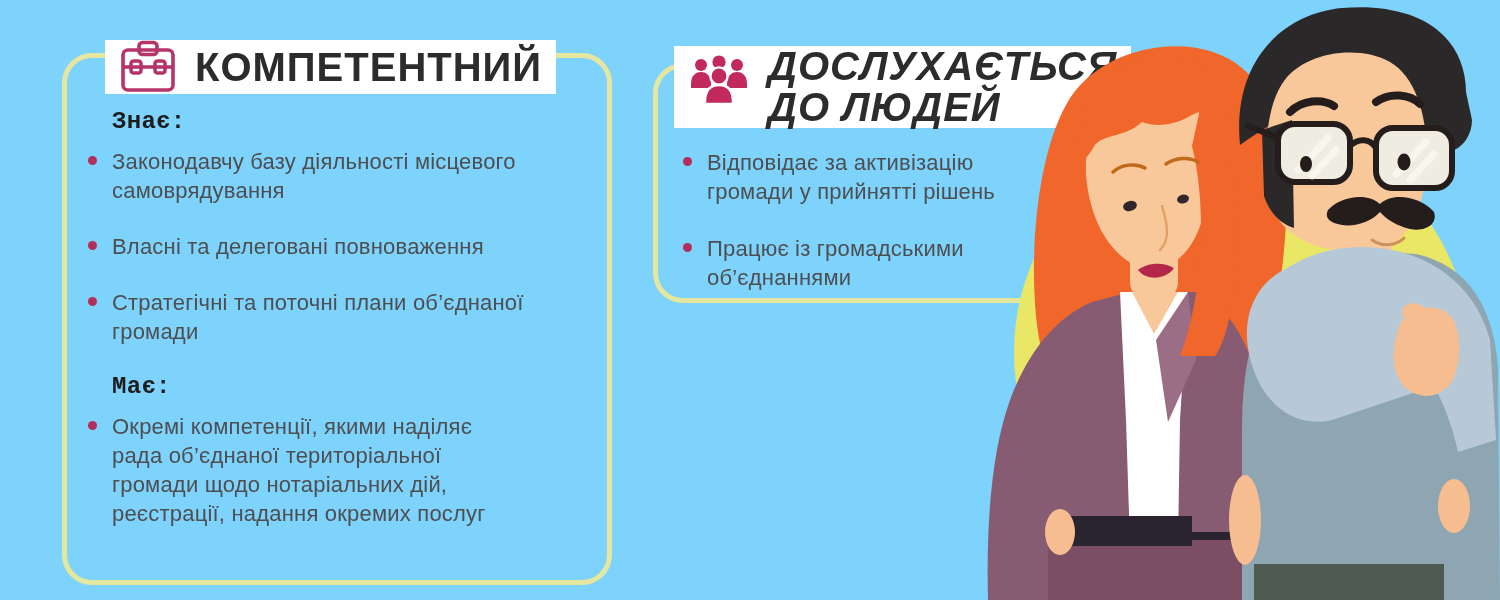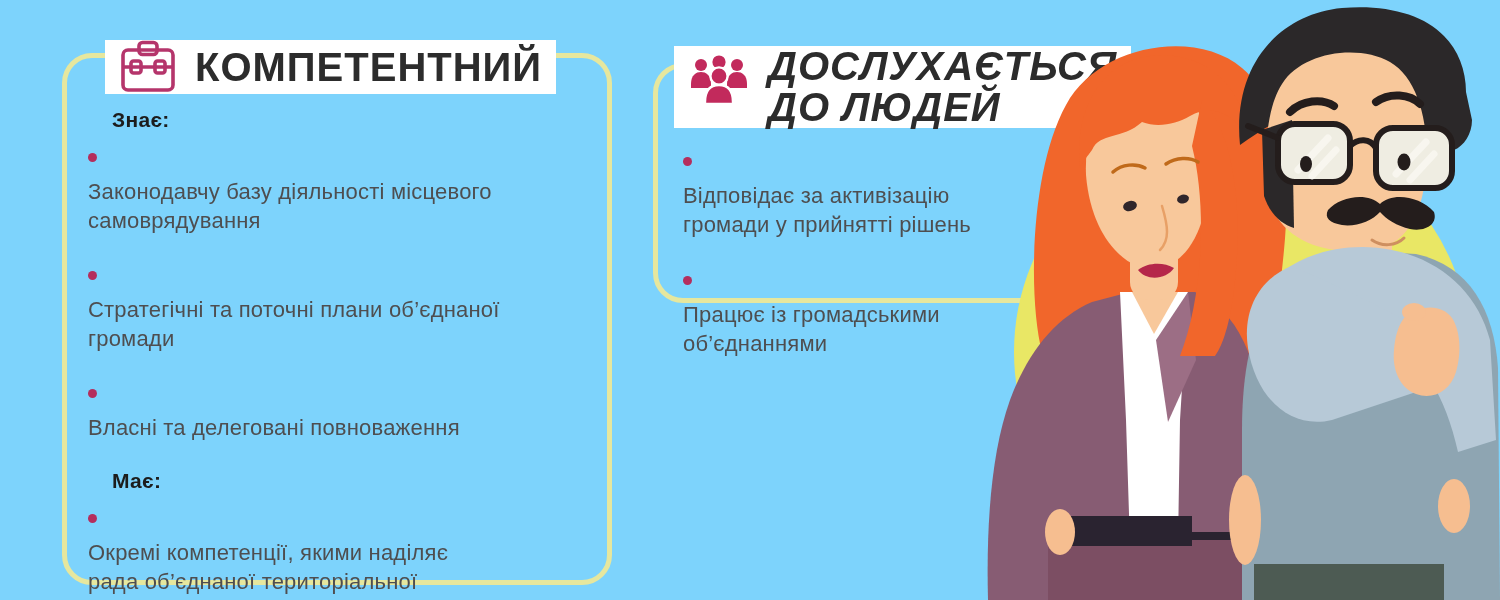--- a/index.html
+++ b/index.html
@@ -25,27 +25,27 @@
 
   .panel-title {
     font-size:40px; font-weight:700; color:#2C2C2C;
     letter-spacing:1px; line-height:1.02; white-space:nowrap;
   }
 
   .panel-body-left  { padding:50px 26px 0 21px; }
   .panel-body-right { padding:80px 20px 0 25px; }
 
   .sec-heading {
-    font-size:21px; font-weight:700; color:#1C1C1C;
-    margin:0 0 12px 24px; letter-spacing:0.3px;
+    font-size:24px; font-weight:700; color:#1C1C1C;
+    margin:0 0 12px 24px; letter-spacing:0.3px;font-family:Liberation Mono, monospace;
   }
   .sec-heading.second { margin-top:16px; }
 
   ul.bullets { list-style:none; margin:0; padding:0; }
-  ul.bullets li { display:flex; gap:15px; margin-bottom:27px;flex-direction:column; }
+  ul.bullets li { display:flex; gap:15px; margin-bottom:27px; }
   .dot {
     flex:none; width:9px; height:9px; border-radius:50%;
     background:#B42E5D; margin-top:9px;
   }
   .li-text {
     font-size:22px; line-height:29px; color:#4E4E50;
     letter-spacing:0.2px; white-space:pre-line;
   }
 
   
@@ -73,26 +73,26 @@
     <div class="panel-body-left">
       <h3 class="sec-heading">Знає:</h3>
       <ul class="bullets">
         <li>
           <span class="dot"></span>
           <span class="li-text">Законодавчу базу діяльності місцевого
 самоврядування</span>
         </li>
         <li>
           <span class="dot"></span>
+          <span class="li-text">Власні та делеговані повноваження</span>
+        </li>
+        <li>
+          <span class="dot"></span>
           <span class="li-text">Стратегічні та поточні плани об’єднаної
 громади</span>
-        </li>
-        <li>
-          <span class="dot"></span>
-          <span class="li-text">Власні та делеговані повноваження</span>
         </li>
       </ul>
 
       <h3 class="sec-heading second">Має:</h3>
       <ul class="bullets">
         <li>
           <span class="dot"></span>
           <span class="li-text">Окремі компетенції, якими наділяє
 рада об’єднаної територіальної
 громади щодо нотаріальних дій,

